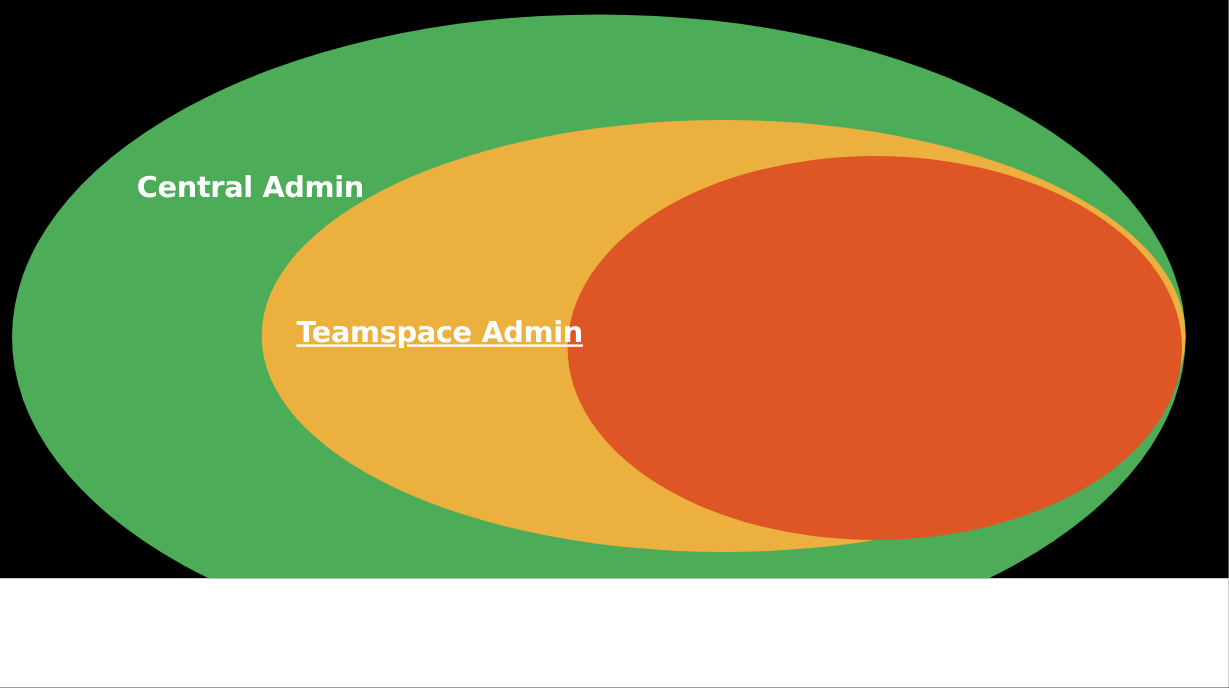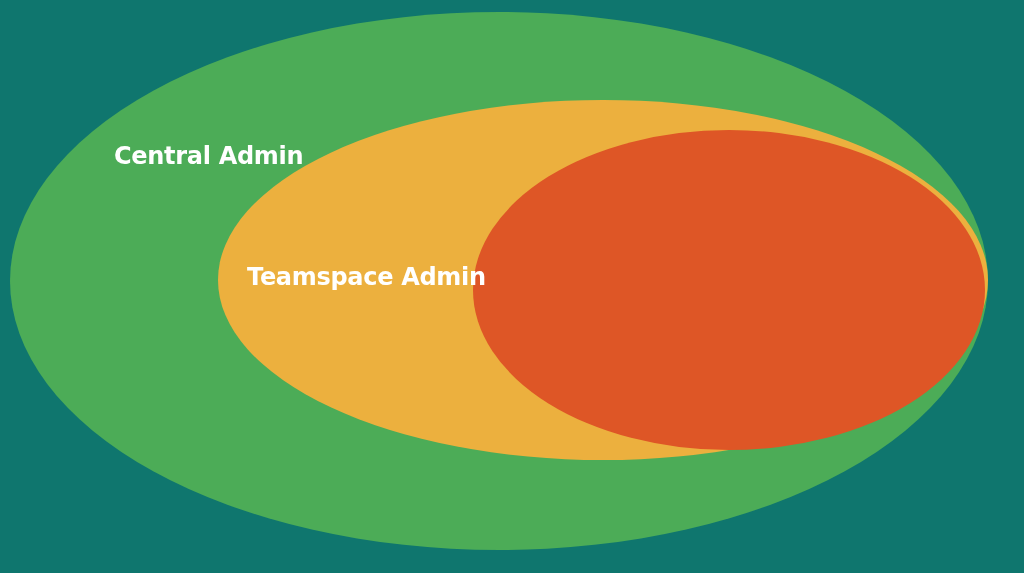--- a/index.html
+++ b/index.html
@@ -3,22 +3,22 @@
 <meta charset="utf-8">
 <style>
   html, body {
     margin: 0;
     padding: 0;
     background: #ffffff;
   }
   .stage {
     position: relative;
     width: 1024px;
-    height: 573px;
-    background: #0f766e;
+    height: 482px;
+    background: #000000;
     overflow: hidden;
     font-family: "DejaVu Sans", "Liberation Sans", sans-serif;
   }
   .venn-svg {
     position: absolute;
     left: 0;
     top: 0;
     width: 1024px;
     height: 573px;
     display: block;
@@ -27,21 +27,21 @@
     position: absolute;
     color: #ffffff;
     font-weight: 700;
     font-size: 24px;
     line-height: 28px;
     letter-spacing: -0.3px;
     white-space: nowrap;
     user-select: none;
   }
   .label-outer  { left: 114px; top: 142px; }
-  .label-middle { left: 247px; top: 263px; }
+  .label-middle { left: 247px; top: 263px; text-decoration: underline; }
   .label-inner  { left: 568px; top: 362px; }
 </style>
 </head>
 <body>
 
 <div class="stage">
 
   <svg class="venn-svg" viewBox="0 0 1024 573" xmlns="http://www.w3.org/2000/svg">
     <ellipse cx="499" cy="281" rx="489" ry="269" fill="#4CAC57"></ellipse>
     <ellipse cx="603" cy="280" rx="385" ry="180" fill="#ECB03E"></ellipse>

